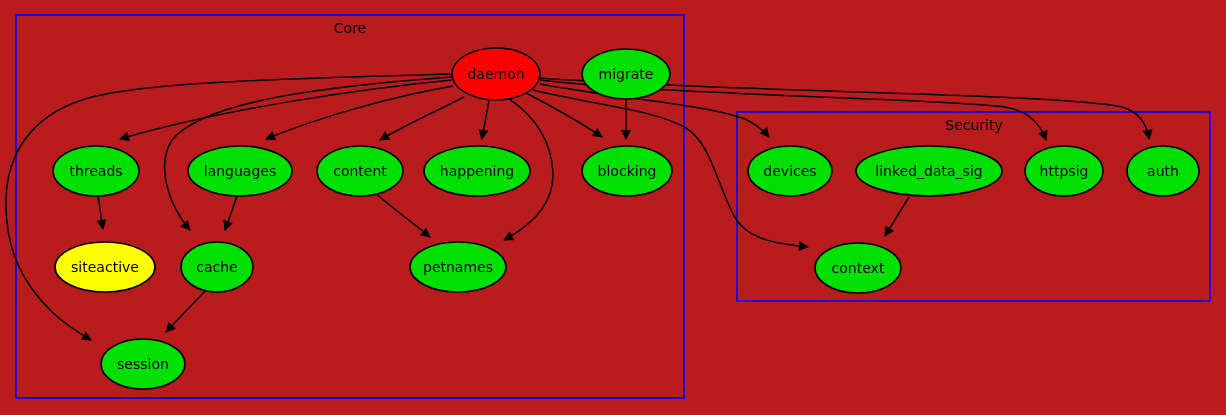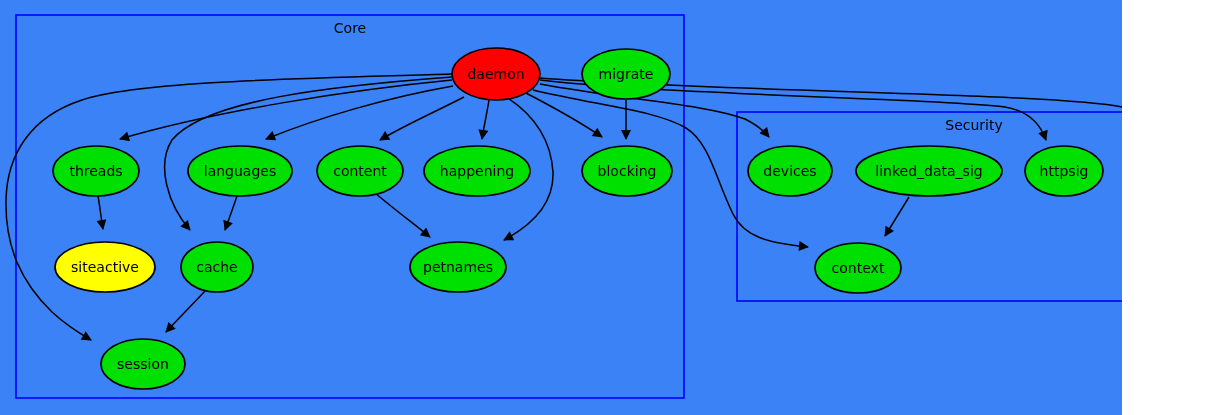--- a/index.html
+++ b/index.html
@@ -3,23 +3,23 @@
 <meta charset="utf-8">
 <style>
   html, body {
     margin: 0;
     padding: 0;
     background: #ffffff;
     font-family: "DejaVu Sans", sans-serif;
   }
   .stage {
     position: relative;
-    width: 1122px;
+    width: 1226px;
     height: 415px;
-    background: #3b82f6;
+    background: #b91c1c;
     overflow: hidden;
   }
   svg text {
     font-family: "DejaVu Sans", sans-serif;
     fill: #000000;
   }
   svg .cluster-label { font-size: 14px; }
   svg .node-label { font-size: 14px; }
 </style>
 </head>

